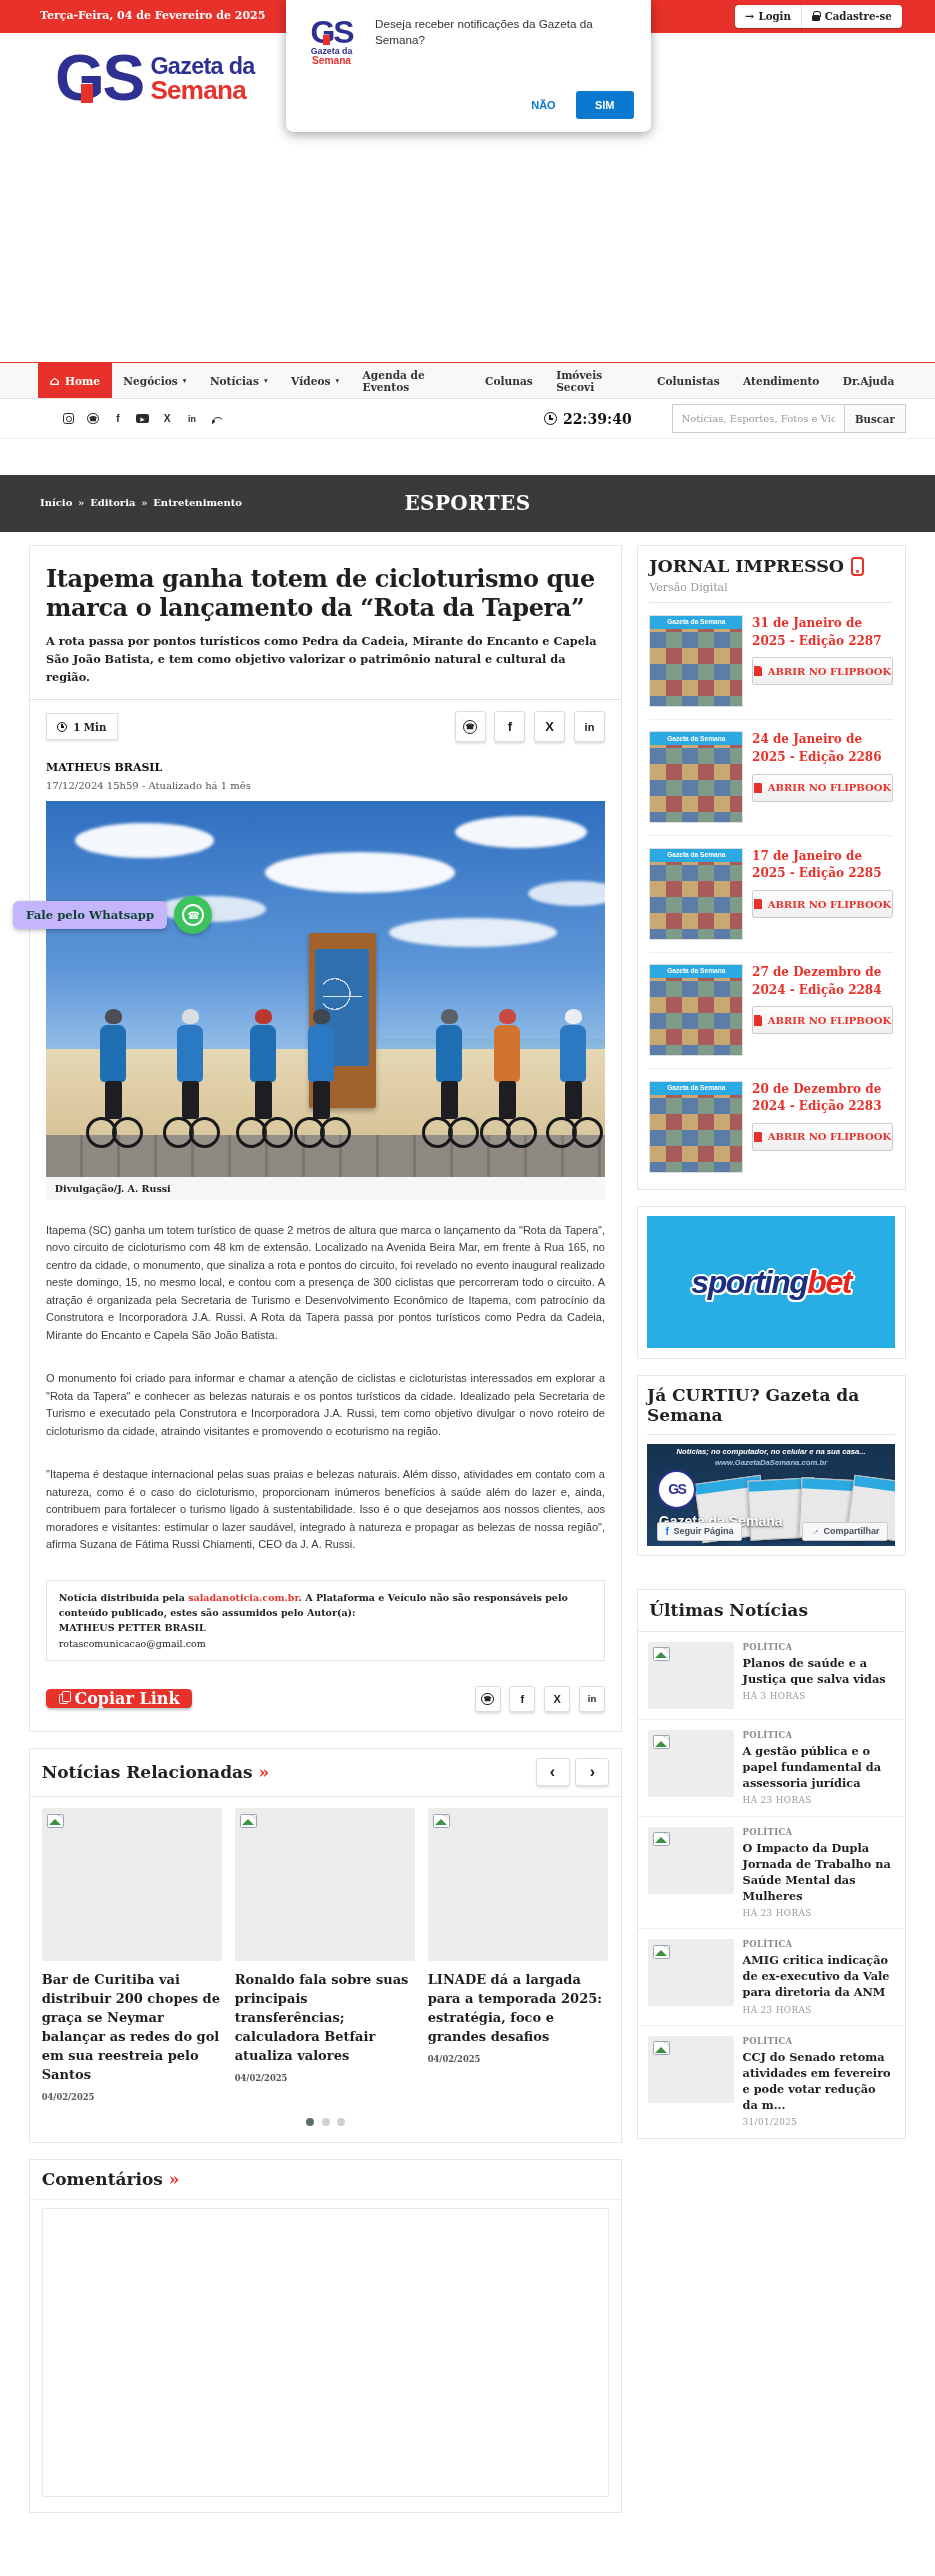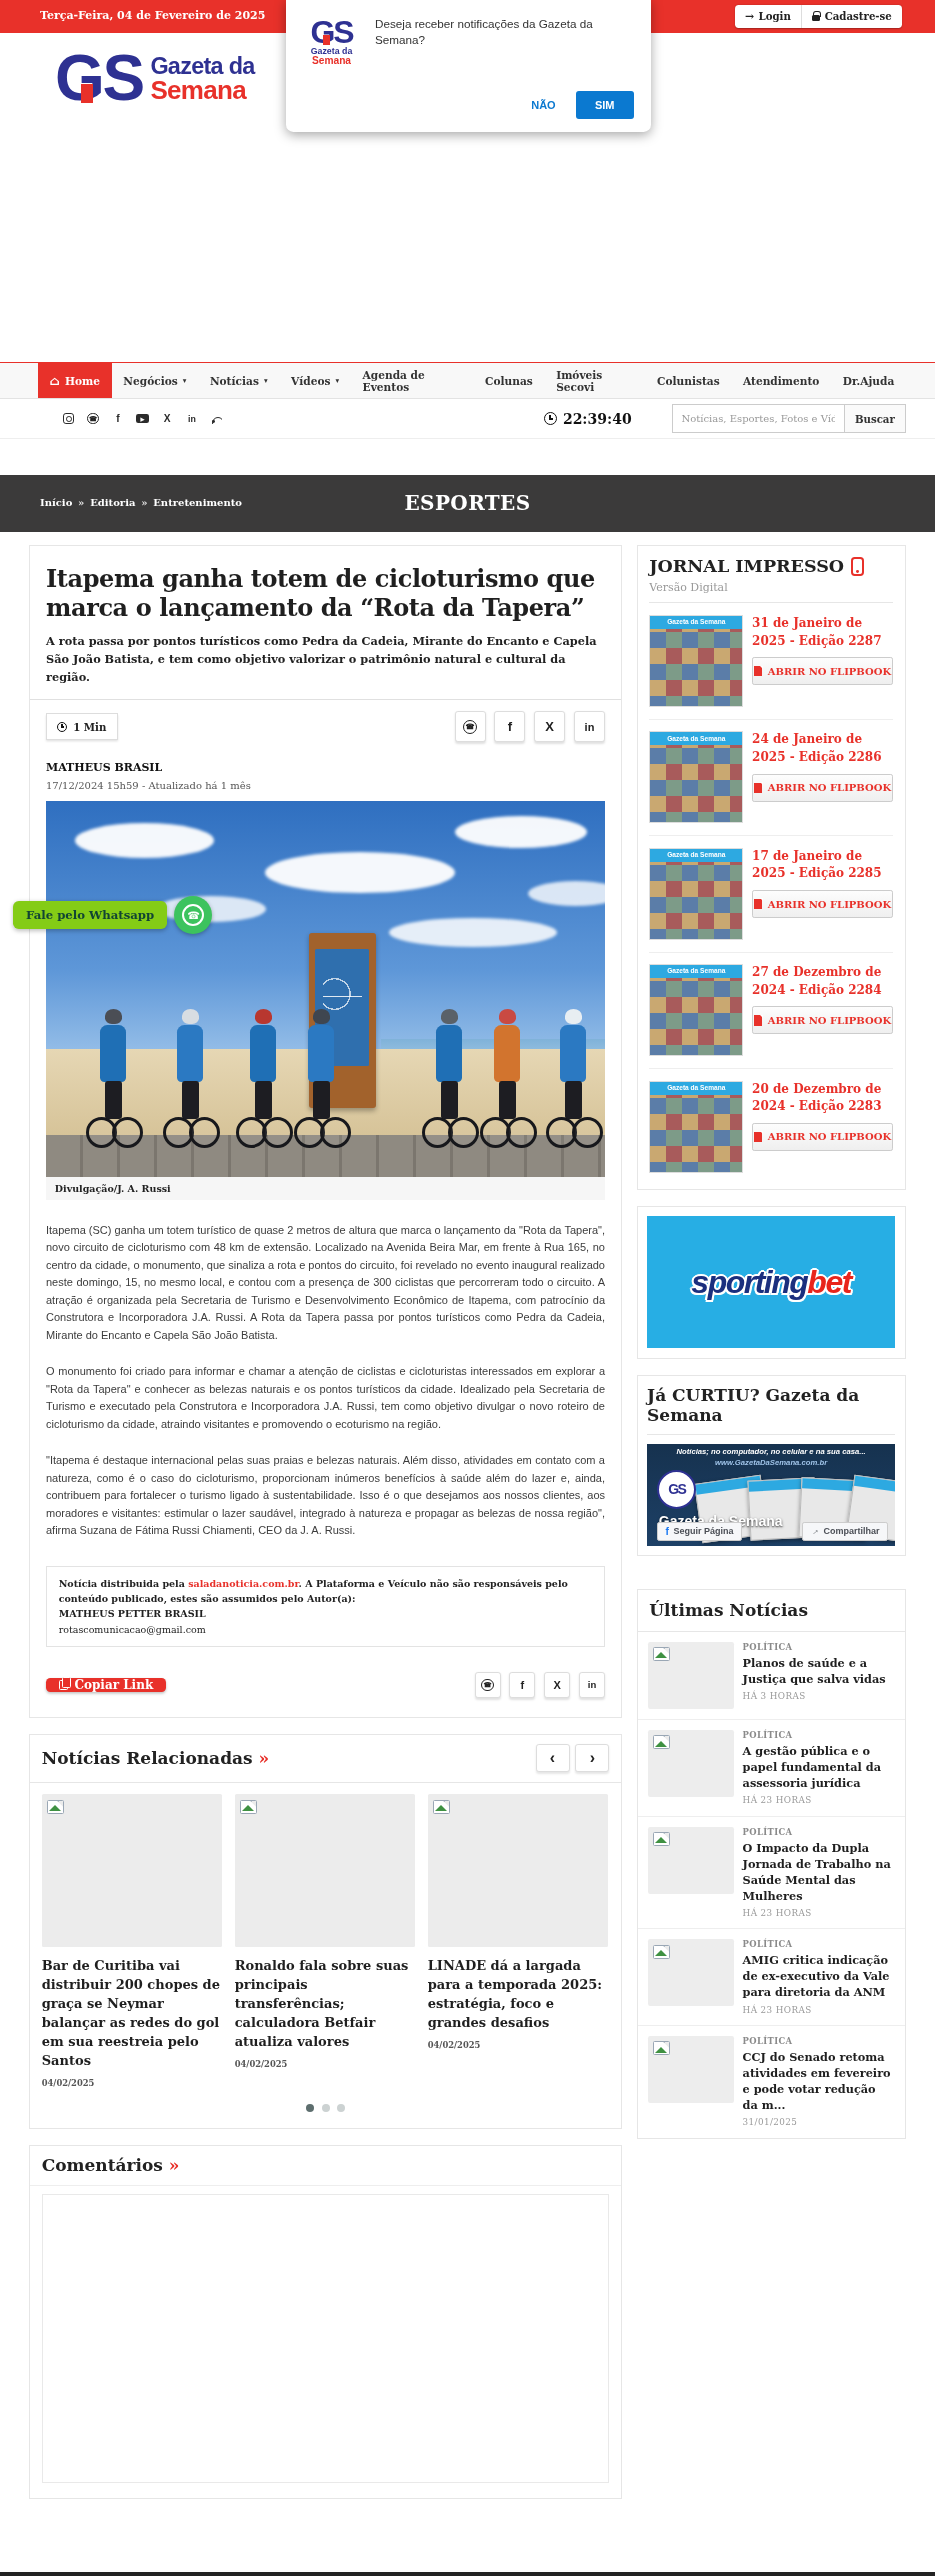--- a/index.html
+++ b/index.html
@@ -110,28 +110,28 @@
       linear-gradient(transparent 34px, rgba(255,255,255,.85) 34px, rgba(255,255,255,.85) 35px, transparent 35px),
       radial-gradient(circle at 30% 40%, transparent 14.6px, rgba(255,255,255,.7) 14.6px, rgba(255,255,255,.7) 16px, transparent 16px); }
   .rider { position:absolute; bottom:29px; width:47px; height:139px; }
   .helmet { position:absolute; top:0; left:14.6px; width:17.5px; height:14.6px; border-radius:50% 50% 40% 40%; }
   .torso { position:absolute; top:16px; left:10.2px; width:26px; height:57px; border-radius:7.3px 7.3px 4.4px 4.4px; }
   .legs { position:absolute; top:72px; left:14.6px; width:17.5px; height:38px; background:#1d1d22; border-radius:2.9px; }
   .wheelA,.wheelB { position:absolute; bottom:0; width:31px; height:31px; border:3.7px solid #17181c; border-radius:50%; background:rgba(255,255,255,.06); }
   .wheelA { left:-4.4px; } .wheelB { left:22px; }
   .caption { background:#f6f6f6; padding:5.8px 8.8px; font-family:"DejaVu Serif",serif; font-weight:bold; font-size:9.5px; color:#222; }
 
-  .a-body p { margin-top:19px; font-size:11px; line-height:17.5px; color:#3c3c3c; text-align:justify; }
+  .a-body p { margin-top:26px; font-size:11px; line-height:17.5px; color:#3c3c3c; text-align:justify; }
   .a-body p:first-child { margin-top:22px; }
 
   .disclaimer { margin-top:26px; border:0.7px solid #e3e3e3; padding:8.8px 11.7px; font-family:"DejaVu Serif",serif; font-weight:bold; font-size:9.5px; line-height:15.3px; color:#222; }
   .disclaimer .lnk { color:#e8312a; cursor:pointer; }
 
   .actions-row { margin-top:25px; display:flex; align-items:center; justify-content:space-between; }
-  .copy-btn { display:flex; align-items:center; gap:6.6px; background:#e8312a; color:#fff; font-family:"DejaVu Serif",serif; font-weight:bold; font-size:12px; padding:0 13px; border-radius:4.4px; box-shadow:0 1.5px 2.9px rgba(0,0,0,.25); cursor:pointer; }
+  .copy-btn { display:flex; align-items:center; gap:6.6px; background:#e8312a; color:#fff; font-family:"DejaVu Serif",serif; font-weight:bold; font-size:16px; padding:0 13px; border-radius:4.4px; box-shadow:0 1.5px 2.9px rgba(0,0,0,.25); cursor:pointer; }
   .ico-copy { width:8.8px; height:10.2px; border:1.5px solid #fff; border-radius:1.5px; position:relative; }
   .ico-copy::after { content:""; position:absolute; left:2.2px; top:-3.7px; width:7.3px; height:8.8px; border:1.5px solid #fff; border-radius:1.5px; background:#e8312a; }
   .actions-row .share-btn { width:26px; height:26px; font-size:11px; }
   .actions-row .ico-wa-o { width:12.4px; height:12.4px; font-size:6.6px; }
 
   
   .related-card { margin-top:16px; }
   .card-head { display:flex; align-items:center; justify-content:space-between; padding:9.5px 11.7px; border-bottom:0.7px solid #e6e6e6; }
   .card-head h3 { font-family:"DejaVu Serif",serif; font-weight:bold; font-size:17px; color:#222; }
   .card-head h3 .raquo::after { content:"\00BB"; color:#e8312a; margin-left:5.8px; }
@@ -198,21 +198,21 @@
   .ult-item { display:flex; gap:8.8px; padding:10.2px 10.2px; border-bottom:0.7px solid #eee; cursor:pointer; }
   .ult-item:last-child { border-bottom:none; }
   .ult-thumb { width:86px; height:67px; flex:none; background:#ededed; border-radius:2.2px; position:relative; }
   .ult-info { flex:1; }
   .ult-cat { font-family:"DejaVu Serif",serif; font-weight:bold; font-size:8.4px; color:#8a8a8a; letter-spacing:0.4px; }
   .ult-title { margin-top:2.9px; font-family:"DejaVu Serif",serif; font-weight:bold; font-size:11.3px; line-height:16px; color:#1f1f1f; }
   .ult-time { margin-top:4.4px; font-family:"DejaVu Serif",serif; font-size:8.8px; color:#9a9a9a; letter-spacing:0.4px; }
 
   
   .wa-float { position:absolute; left:13px; top:896px; display:flex; align-items:center; gap:7.3px; z-index:40; }
-  .wa-pill { background:#84cc16; color:#143; font-family:"DejaVu Serif",serif; font-weight:bold; font-size:11.7px; padding:6.6px 13px; border-radius:5.8px; box-shadow:0 1.5px 4.4px rgba(0,0,0,.25); cursor:pointer; }
+  .wa-pill { background:#c4b5fd; color:#143; font-family:"DejaVu Serif",serif; font-weight:bold; font-size:11.7px; padding:6.6px 13px; border-radius:5.8px; box-shadow:0 1.5px 4.4px rgba(0,0,0,.25); cursor:pointer; }
   .wa-circle { width:38px; height:38px; background:#3cc35e; border-radius:50%; box-shadow:0 1.5px 4.4px rgba(0,0,0,.3); display:flex; align-items:center; justify-content:center; cursor:pointer; }
   .wa-circle .ring { width:22px; height:22px; border:2.2px solid #fff; border-radius:50%; display:flex; align-items:center; justify-content:center; color:#fff; font-size:10.2px; }
 
   
   .footer-dark { background:#232323; padding:28px 0 25px; }
   .foot-cols { display:flex; }
   .foot-col { width:25%; padding:0 7.3px 0 40px; }
   .foot-col + .foot-col { border-left:0.7px solid #454545; }
   .foot-col h4 { color:#fff; font-family:"DejaVu Serif",serif; font-weight:bold; font-size:12.4px; margin-bottom:14.6px; }
 </style>

